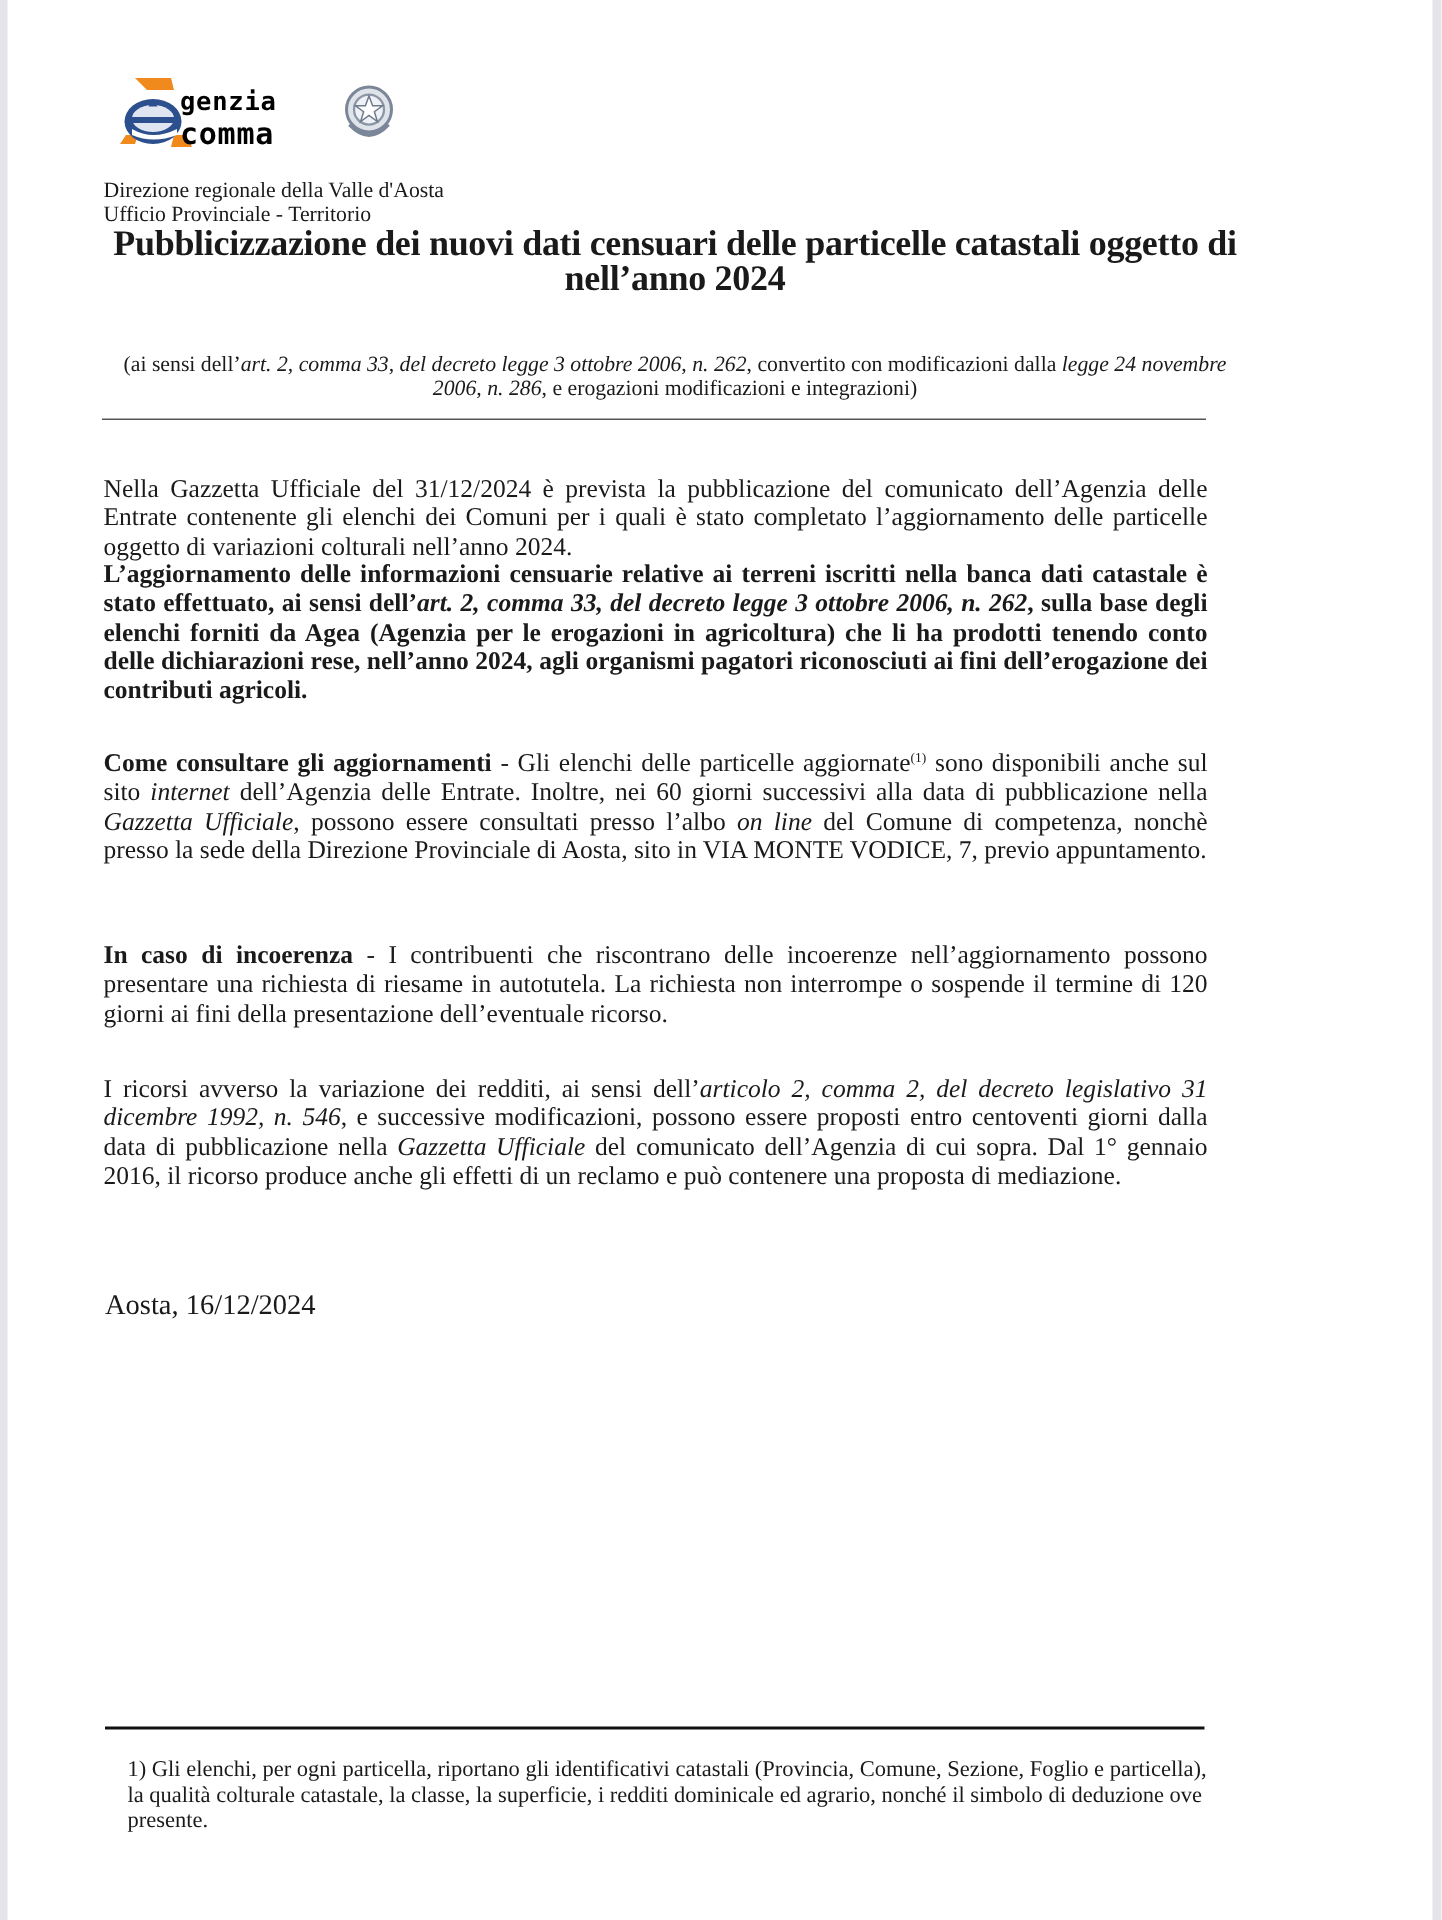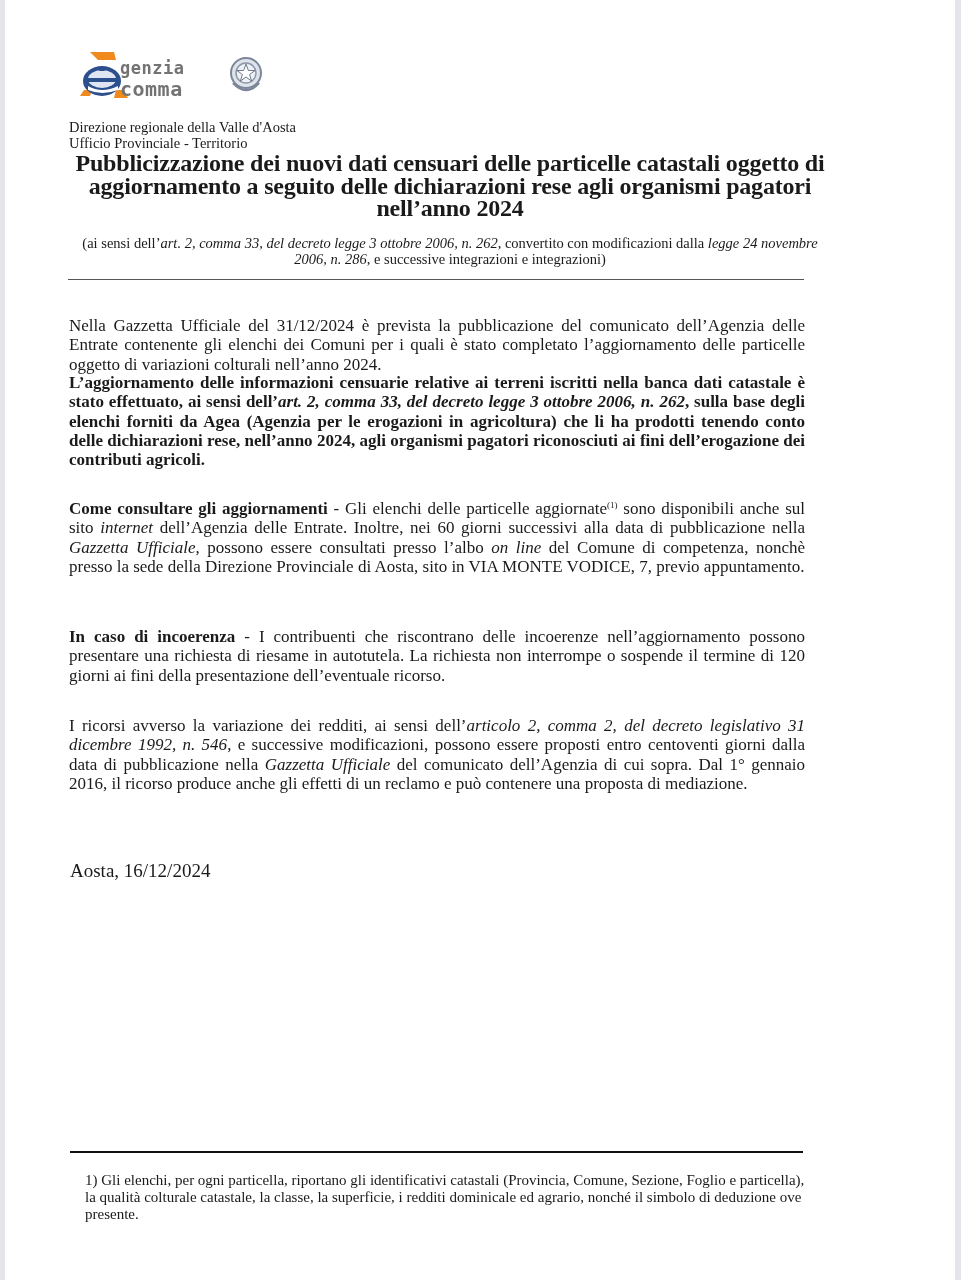--- a/index.html
+++ b/index.html
@@ -4,21 +4,21 @@
 <style>
   html, body { margin: 0; padding: 0; }
   body {
     width: 961px; height: 1280px; background: #ffffff; position: relative; overflow: hidden;
     font-family: "Liberation Serif", "DejaVu Serif", serif; color: #1a1a1a;
   }
   .edge-left { position: absolute; left: 0; top: 0; width: 5px; height: 1280px; background: #e4e4ea; }
   .edge-right { position: absolute; right: 0; top: 0; width: 6px; height: 1280px; background: #e4e4ea; }
 
   .logo { position: absolute; left: 76px; top: 50px; width: 190px; height: 52px; }
-  .logo-text { position: absolute; font-family: "DejaVu Sans Mono", "Liberation Mono", monospace; font-weight: bold; color: #737373; }
+  .logo-text { position: absolute; font-family: "DejaVu Sans Mono", "Liberation Mono", monospace; font-weight: bold; color: #000000; }
   .logo-text.l1 { left: 44px; top: 8px; font-size: 17px; letter-spacing: 0.5px; }
   .logo-text.l2 { left: 44px; top: 27px; font-size: 20px; letter-spacing: 0.5px; }
   .emblem { position: absolute; left: 152px; top: 3px; }
 
   .office { position: absolute; left: 69px; top: 119px; font-size: 14.5px; line-height: 16px; }
   .title {
     position: absolute; left: 70px; width: 760px; top: 152px; text-align: center;
     font-family: "Liberation Sans Narrow", "Liberation Serif", serif;
     font-weight: bold; font-size: 24px; line-height: 22.5px; letter-spacing: -0.2px;
   }
@@ -68,26 +68,25 @@
   </svg>
 </div>
 
 <div class="office">
   <div>Direzione regionale della Valle d'Aosta</div>
   <div>Ufficio Provinciale - Territorio</div>
 </div>
 
 <div class="title">
   <div>Pubblicizzazione dei nuovi dati censuari delle particelle catastali oggetto di</div>
-  <div>aggiornamento a seguito delle dichiarazioni rese agli organismi pagatori</div>
   <div>nell’anno 2024</div>
 </div>
 
 <div class="subtitle">
-  <span>(ai sensi dell’</span><i>art. 2, comma 33, del decreto legge 3 ottobre 2006, n. 262</i><span>, convertito con modificazioni dalla </span><i>legge 24 novembre 2006, n. 286</i><span>, e successive integrazioni e integrazioni)</span>
+  <span>(ai sensi dell’</span><i>art. 2, comma 33, del decreto legge 3 ottobre 2006, n. 262</i><span>, convertito con modificazioni dalla </span><i>legge 24 novembre 2006, n. 286</i><span>, e erogazioni modificazioni e integrazioni)</span>
 </div>
 
 <div class="rule-top"></div>
 
 <div class="para p1">Nella Gazzetta Ufficiale del 31/12/2024 è prevista la pubblicazione del comunicato dell’Agenzia delle Entrate contenente gli elenchi dei Comuni per i quali è stato completato l’aggiornamento delle particelle oggetto di variazioni colturali nell’anno 2024.</div>
 
 <div class="para p2">
   <span>L’aggiornamento delle informazioni censuarie relative ai terreni iscritti nella banca dati catastale è stato effettuato, ai sensi dell’</span><i>art. 2, comma 33, del decreto legge 3 ottobre 2006, n. 262</i><span>, sulla base degli elenchi forniti da Agea (Agenzia per le erogazioni in agricoltura) che li ha prodotti tenendo conto delle dichiarazioni rese, nell’anno 2024, agli organismi pagatori riconosciuti ai fini dell’erogazione dei contributi agricoli.</span>
 </div>
 

